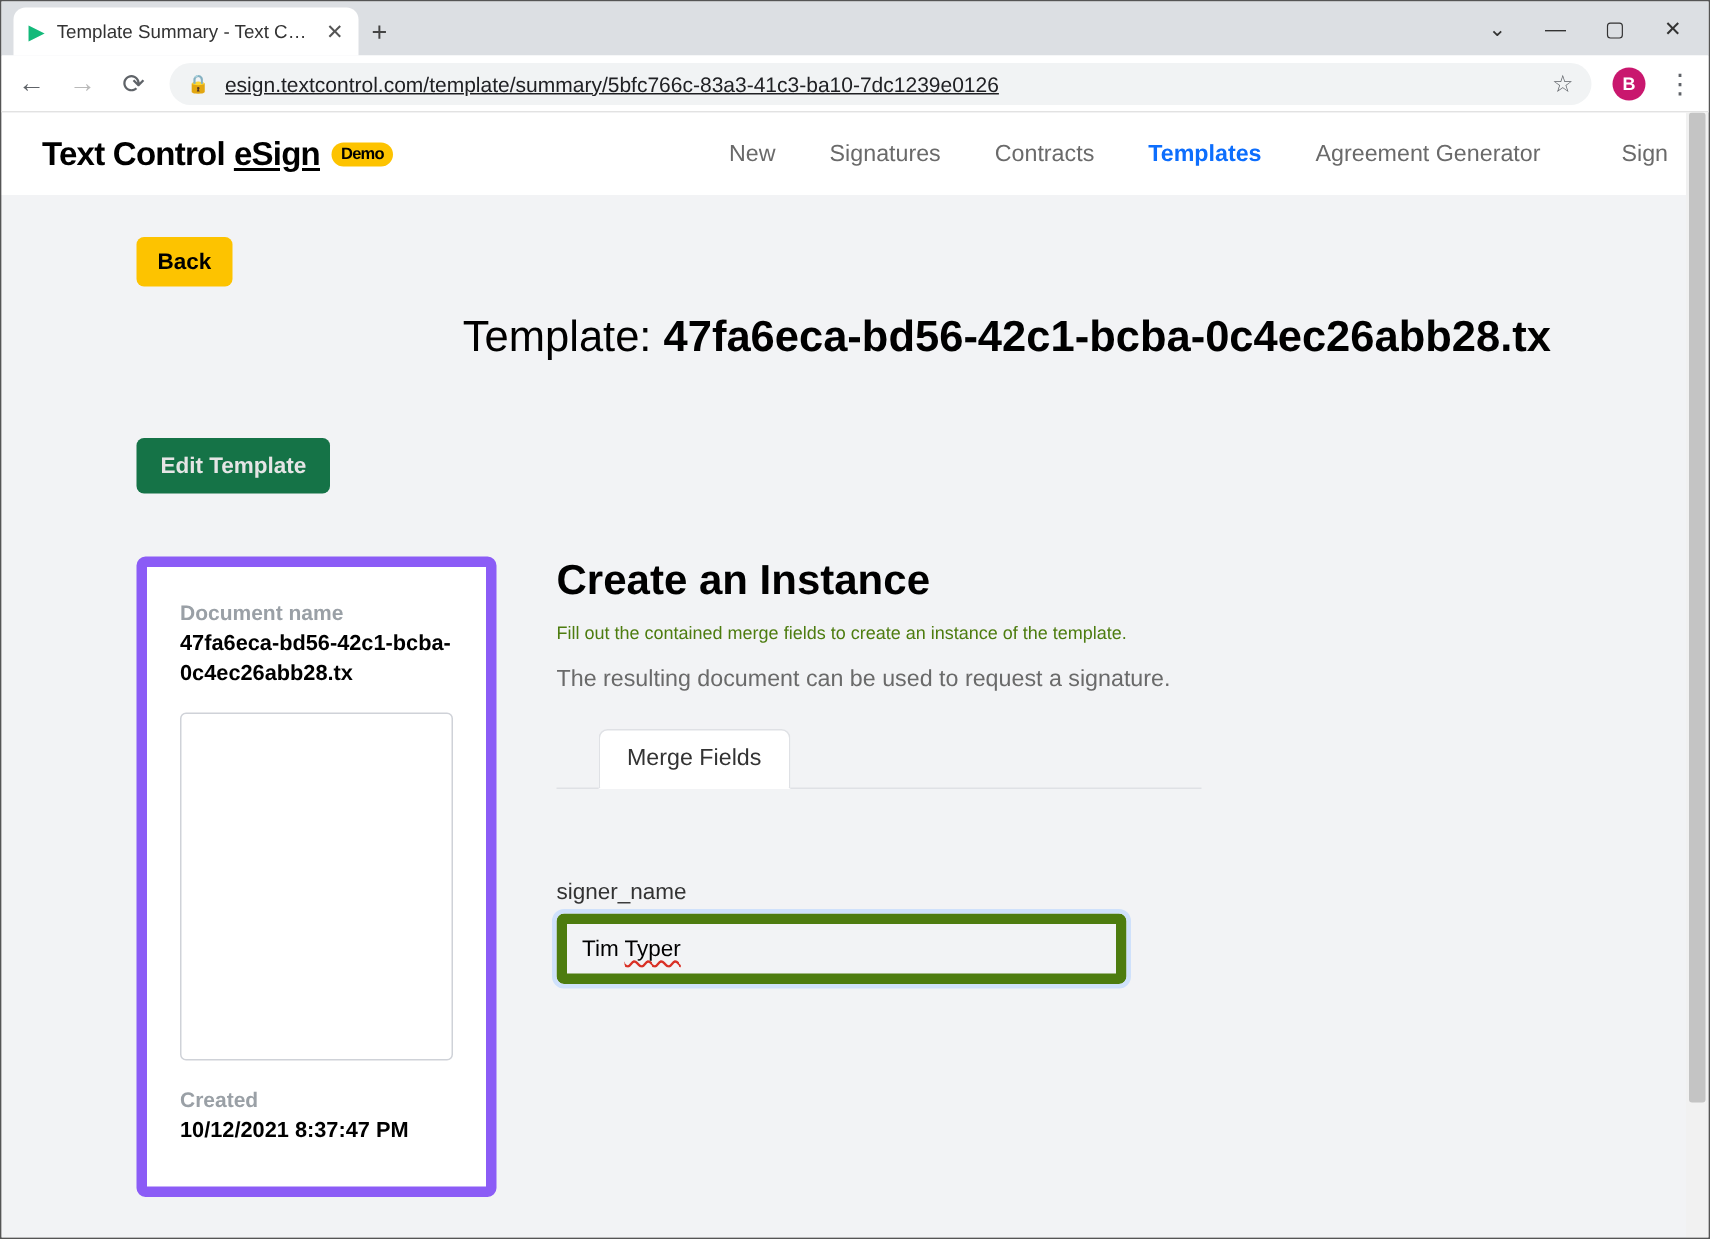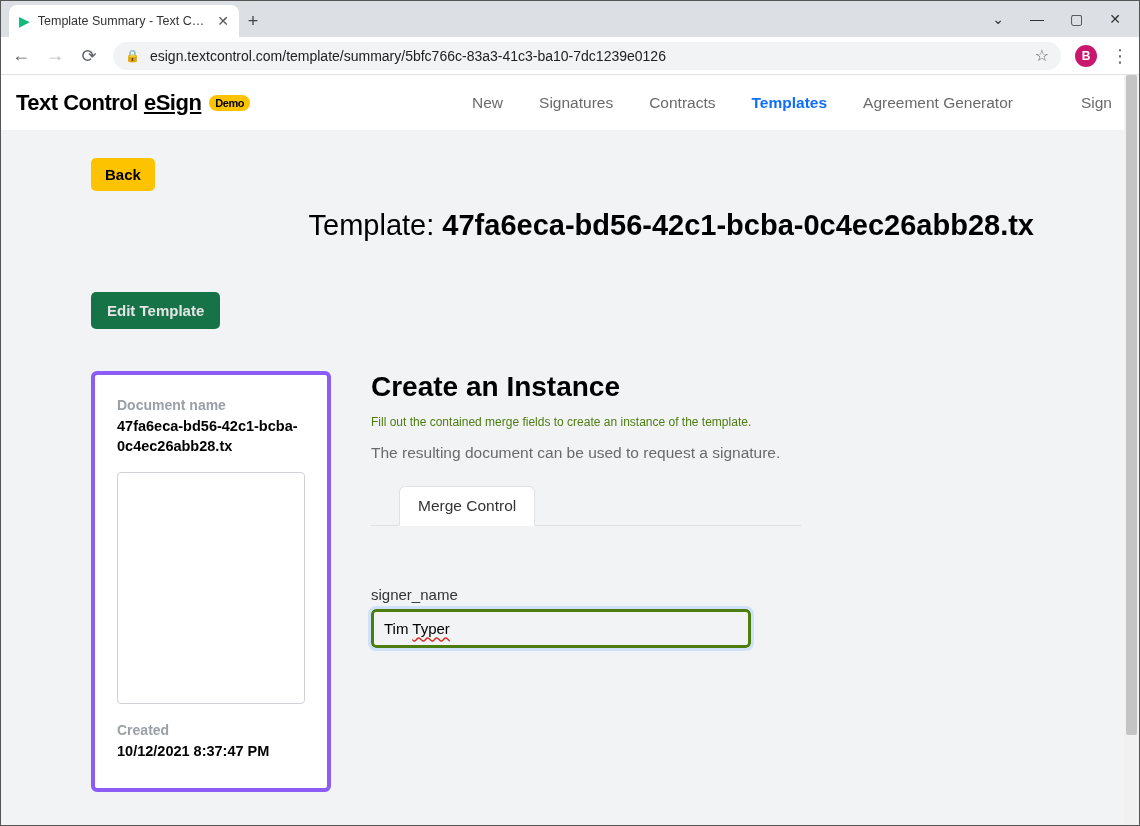--- a/index.html
+++ b/index.html
@@ -12,62 +12,62 @@
   .tab .close-x { color: #555; font-size: 14px; }
   .newtab { width: 28px; display: flex; align-items: center; justify-content: center; color: #444; font-size: 18px; height: 32px; }
   .wincontrols { margin-left: auto; display: flex; align-items: center; gap: 26px; padding-right: 18px; height: 36px; color: #333; }
   .wincontrols span { font-size: 14px; }
 
   .addrbar { display: flex; align-items: center; height: 38px; background: #fff; border-bottom: 1px solid #e2e2e2; padding: 0 10px; gap: 14px; }
   .addrbar .navbtn { color: #5f6368; font-size: 18px; width: 20px; text-align: center; }
   .addrbar .navbtn.disabled { color: #b9b9b9; }
   .urlfield { flex: 1; display: flex; align-items: center; background: #f1f3f4; border-radius: 15px; height: 28px; padding: 0 12px; gap: 10px; }
   .urlfield .lock { color: #5f6368; font-size: 12px; }
-  .urlfield .url { font-size: 14px; color: #202124; flex: 1; white-space: nowrap; overflow: hidden; }
+  .urlfield .url { font-size: 14px; color: #202124; flex: 1; white-space: nowrap; overflow: hidden; text-decoration: underline; }
   .urlfield .star { color: #5f6368; font-size: 16px; }
   .avatar { width: 22px; height: 22px; border-radius: 50%; background: #c9176e; color: #fff; font-size: 12px; font-weight: 600; display: flex; align-items: center; justify-content: center; }
   .menu-dots { color: #5f6368; font-size: 18px; }
 
   
   .viewport { flex: 1; display: flex; overflow: hidden; }
   .page { flex: 1; background: #f2f3f5; overflow: hidden; position: relative; }
   .scrollbar { width: 15px; background: #f1f1f1; position: relative; }
   .scrollbar .thumb { position: absolute; top: 0; left: 2px; right: 2px; height: 88%; background: #c4c4c4; border-radius: 2px; }
 
   
-  .sitehdr { background: #fff; height: 55px; display: flex; align-items: center; padding: 0 12px 0 15px; }
+  .sitehdr { background: #fff; height: 55px; display: flex; align-items: center; padding: 0 12px 0 27px; }
   .logo { font-size: 22px; font-weight: 800; color: #000; letter-spacing: -0.5px; display: flex; align-items: center; gap: 6px; }
   .logo .esign { text-decoration: underline; }
   .badge-demo { background: #fdc300; color: #000; font-size: 11px; font-weight: 700; padding: 2px 6px; border-radius: 8px; margin-left: 2px; }
   .mainnav { margin-left: auto; display: flex; gap: 36px; font-size: 15.5px; color: #6a6a6a; }
   .mainnav .navitem.active { color: #0d6efd; font-weight: 600; }
-  .signlink { margin-left: 68px; color: #6a6a6a; font-size: 15.5px; }
+  .signlink { margin-left: 54px; color: #6a6a6a; font-size: 15.5px; }
 
   
   .pagebody { padding: 28px 90px 30px 90px; }
   .backbtn { background: #fdc300; color: #000; font-weight: 700; font-size: 15px; border: none; padding: 8px 14px; border-radius: 5px; cursor: pointer; }
   .pagetitle { margin-top: 18px; font-size: 29px; font-weight: 400; color: #000; text-align: right; }
   .pagetitle strong { font-weight: 800; }
   .editbtn { margin-top: 50px; background: #157347; color: #e5e5e5; font-weight: 700; font-size: 15px; border: none; padding: 10px 16px; border-radius: 5px; cursor: pointer; }
 
   .two-col { display: flex; gap: 40px; margin-top: 42px; align-items: flex-start; }
-  .card { background: #fff; border: 4px solid #8b5cf6; border-radius: 6px; padding: 22px 22px 26px 22px; width: 240px; }
+  .card { background: #fff; border: 7px solid #8b5cf6; border-radius: 6px; padding: 22px 22px 26px 22px; width: 240px; }
   .card-label { color: #9aa0a6; font-size: 14px; font-weight: 600; margin-bottom: 4px; }
   .card-value { color: #000; font-size: 14.5px; font-weight: 800; line-height: 1.35; }
   .preview { border: 1px solid #cfd2d8; border-radius: 4px; height: 232px; margin: 16px 0 18px 0; background: #fff; }
 
   .right { flex: 1; max-width: 430px; }
   .h2 { font-size: 28px; font-weight: 700; color: #000; }
   .lead { font-size: 12px; color: #4d7c0f; margin-top: 12px; line-height: 1.3; }
   .sub { font-size: 15.5px; color: #6a6a6a; margin-top: 12px; line-height: 1.35; }
   .tabsbar { margin-top: 22px; border-bottom: 1px solid #dfe1e5; display: flex; }
   .tabsbar .ptab { border: 1px solid #dfe1e5; border-bottom: 1px solid #fff; border-radius: 6px 6px 0 0; padding: 10px 18px; font-size: 15.5px; color: #333; background: #fff; margin-bottom: -1px; margin-left: 28px; }
 
   .fieldlabel { margin-top: 60px; font-size: 15px; color: #333; }
-  .textinput { margin-top: 6px; width: 380px; padding: 8px 10px; font-size: 15px; color: #000; border: 3px solid #4d7c0f; border-radius: 5px; outline: 3px solid #cfe1fb; }
+  .textinput { margin-top: 6px; width: 380px; padding: 8px 10px; font-size: 15px; color: #000; border: 7px solid #4d7c0f; border-radius: 5px; outline: 3px solid #cfe1fb; }
   .squiggle { text-decoration: underline wavy #d93025; text-underline-offset: 3px; }
   .createbtn { margin-top: 56px; background: #fdc300; color: #000; font-size: 15.5px; border: none; padding: 10px 16px; border-radius: 5px; cursor: pointer; }
 </style>
 </head>
 <body>
 
 <div class="window">
 
   <div class="tabstrip">
     <div class="tab">
@@ -130,21 +130,21 @@
             <div class="preview"></div>
             <div class="card-label">Created</div>
             <div class="card-value">10/12/2021 8:37:47 PM</div>
           </aside>
 
           <section class="right">
             <h2 class="h2">Create an Instance</h2>
             <p class="lead">Fill out the contained merge fields to create an instance of the template.</p>
             <p class="sub">The resulting document can be used to request a signature.</p>
             <div class="tabsbar">
-              <div class="ptab">Merge Control</div>
+              <div class="ptab">Merge Fields</div>
             </div>
             <div class="fieldlabel">signer_name</div>
             <div class="textinput">
               <span>Tim </span><span class="squiggle">Typer</span>
             </div>
           </section>
         </div>
       </div>
 
     </div>

